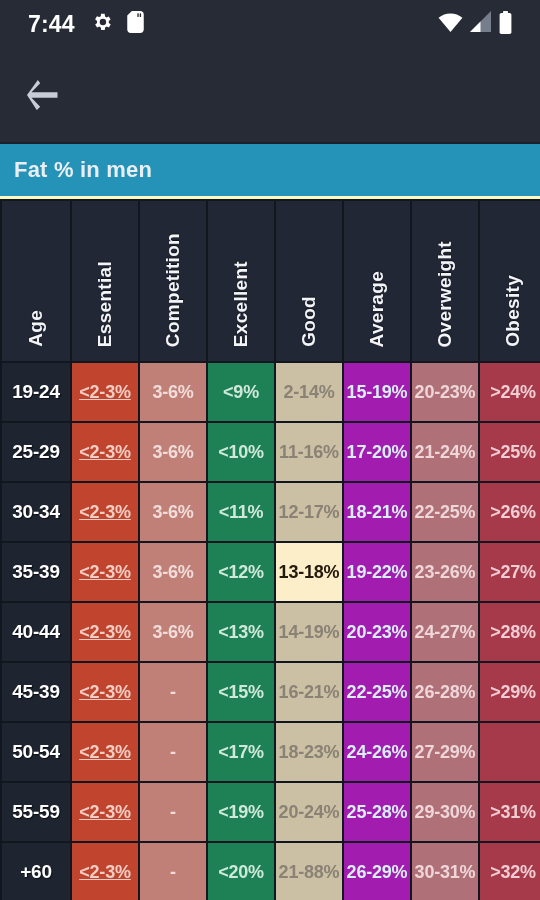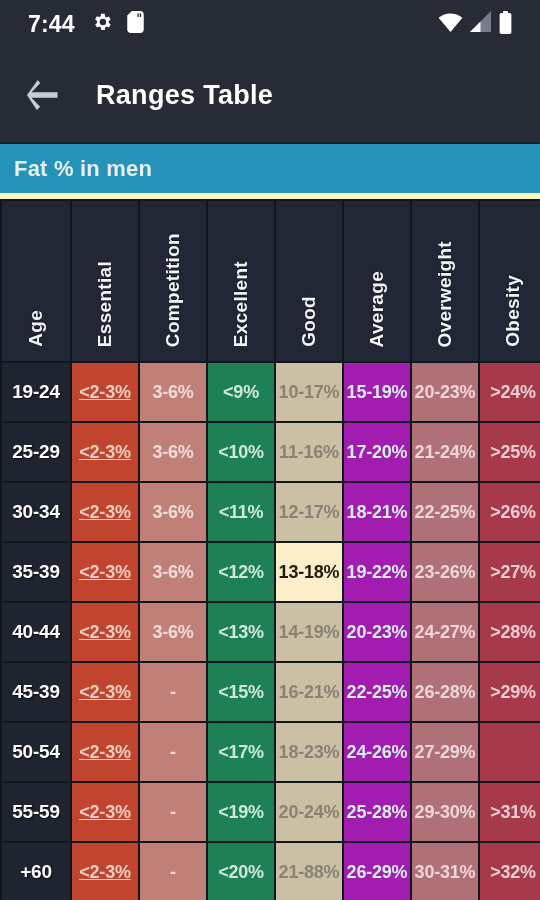--- a/index.html
+++ b/index.html
@@ -53,21 +53,21 @@
   }
 
   
   .section-banner {
     height: 56px;
     background: #2592b8;
     display: flex;
     align-items: center;
     padding: 0 14px;
     border-top: 1px solid #1b202b;
-    border-bottom: 6px solid #fef9c3;
+    border-bottom: 3px solid #fef9c3;
   }
   .section-banner-text {
     color: #e9eef2;
     font-size: 22px;
     font-weight: bold;
     letter-spacing: .2px;
   }
 
   
   .table-wrap { width: 540px; }
@@ -173,21 +173,20 @@
     </span>
   </span>
 </div>
 
 <div class="appbar">
   <span class="back-btn">
     <svg width="34" height="30" viewBox="0 0 34 30" fill="#c7ccd6">
       <path d="M13.2 3.2L4.5 12.2h26v5.6h-26l8.7 9-3.4 3.3L0 15 10.8 0z"></path>
     </svg>
   </span>
-  <span class="appbar-title">Ranges Table</span>
 </div>
 
 <div class="section-banner">
   <span class="section-banner-text">Fat % in men</span>
 </div>
 
 <div class="table-wrap">
   <table class="ranges">
     <colgroup id="colgroup">
         <col class="c-age">
@@ -210,21 +209,21 @@
           <th><span class="vlabel">Overweight</span></th>
           <th><span class="vlabel">Obesity</span></th>
         </tr>
     </thead>
     <tbody id="body">
         <tr>
           <td class="age-cell">19-24</td>
           <td class="col-essential">&lt;2-3%</td>
           <td class="col-competition">3-6%</td>
           <td class="col-excellent">&lt;9%</td>
-          <td class="col-good">10-17%</td>
+          <td class="col-good">2-14%</td>
           <td class="col-average">15-19%</td>
           <td class="col-overweight">20-23%</td>
           <td class="col-obesity">&gt;24%</td>
         </tr>
         <tr>
           <td class="age-cell">25-29</td>
           <td class="col-essential">&lt;2-3%</td>
           <td class="col-competition">3-6%</td>
           <td class="col-excellent">&lt;10%</td>
           <td class="col-good">11-16%</td>

